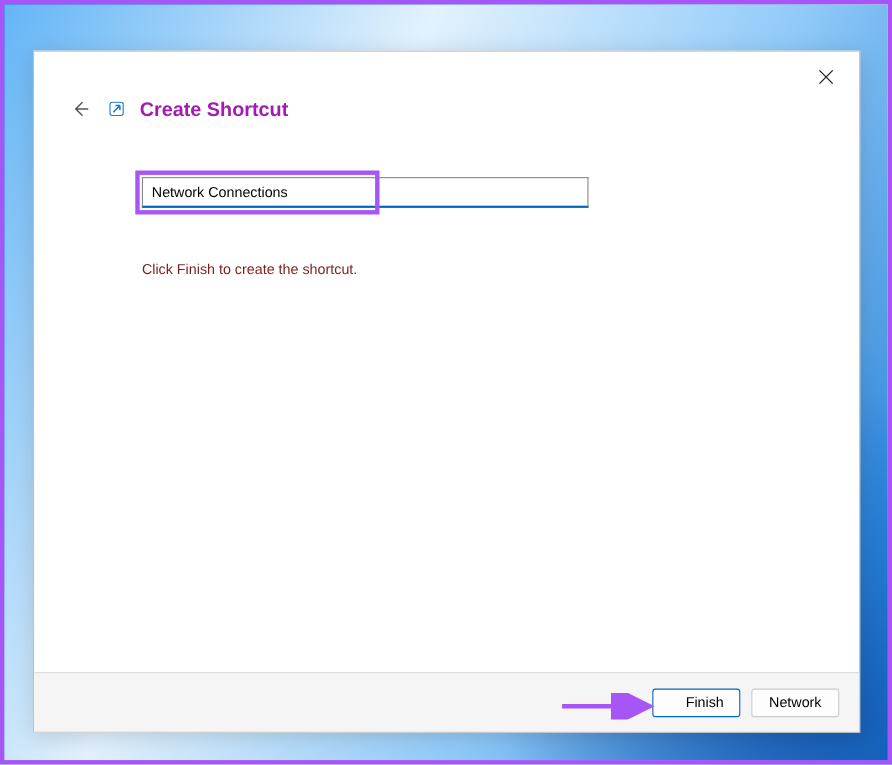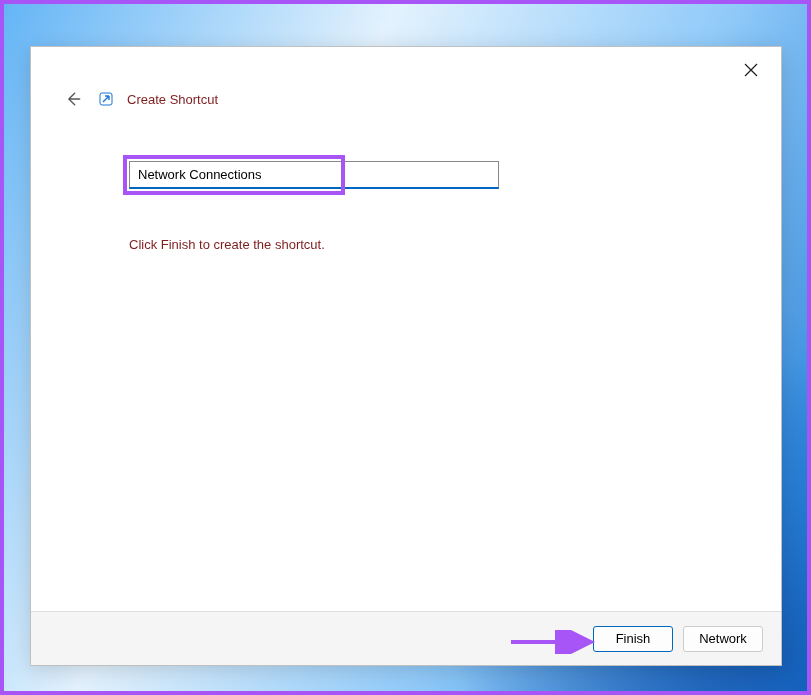--- a/index.html
+++ b/index.html
@@ -62,42 +62,42 @@
       cursor: pointer;
       color: #555;
     }
     .shortcut-icon {
       width: 14px;
       height: 14px;
       position: relative;
     }
     .shortcut-icon svg { width: 100%; height: 100%; }
     .dialog-title {
-      font-size: 13px;
-      color: #7f1d1d;
-      font-weight: 400;
+      font-size: 18px;
+      color: #a21caf;
+      font-weight: 700;
     }
     .content {
       flex: 1;
       padding: 50px 70px 0 98px;
     }
     .heading {
       font-size: 20px;
       color: #003399;
       font-weight: 400;
       margin-bottom: 38px;
     }
     .instruction {
       font-size: 13px;
       color: #222;
       margin-bottom: 4px;
     }
     .input-wrap {
       position: relative;
-      width: 370px;
+      width: 406px;
       margin-bottom: 48px;
     }
     .name-input {
       width: 100%;
       height: 28px;
       border: 1px solid #888;
       border-bottom: 2px solid #0067c0;
       font-size: 13px;
       padding: 0 8px;
       font-family: inherit;
@@ -134,20 +134,21 @@
       font-size: 13px;
       font-family: inherit;
       background: #fdfdfd;
       border: 1px solid #ccc;
       border-radius: 3px;
       cursor: pointer;
       padding: 0 14px;
     }
     .btn.primary {
       border: 1px solid #0067c0;
+      text-align: right;
     }
     .arrow-annotation {
       position: absolute;
       left: 478px;
       top: 18px;
       width: 90px;
       height: 24px;
       pointer-events: none;
     }
   </style>

